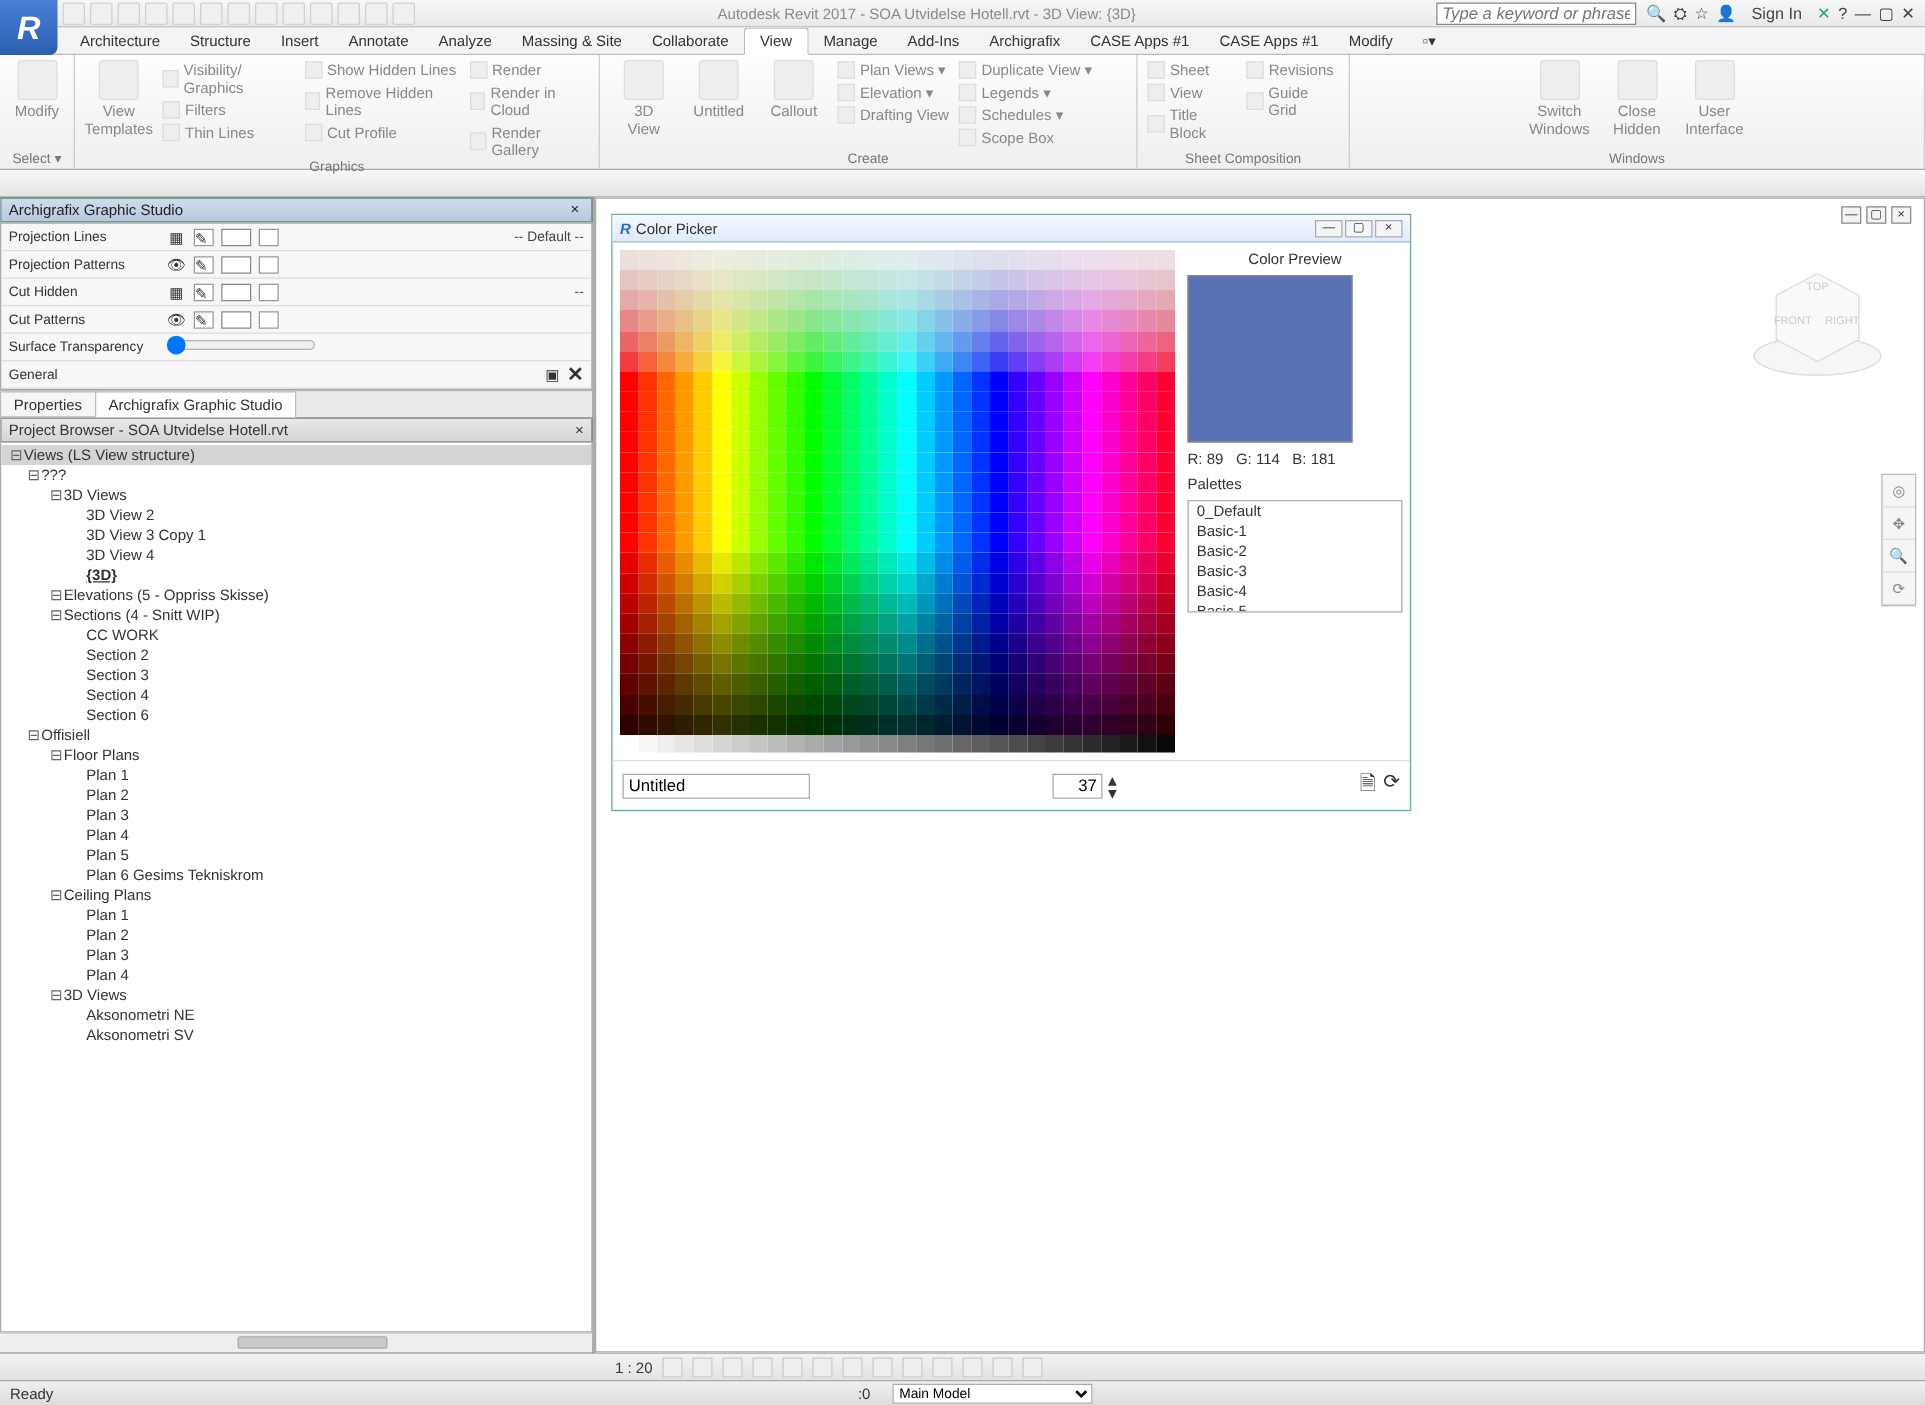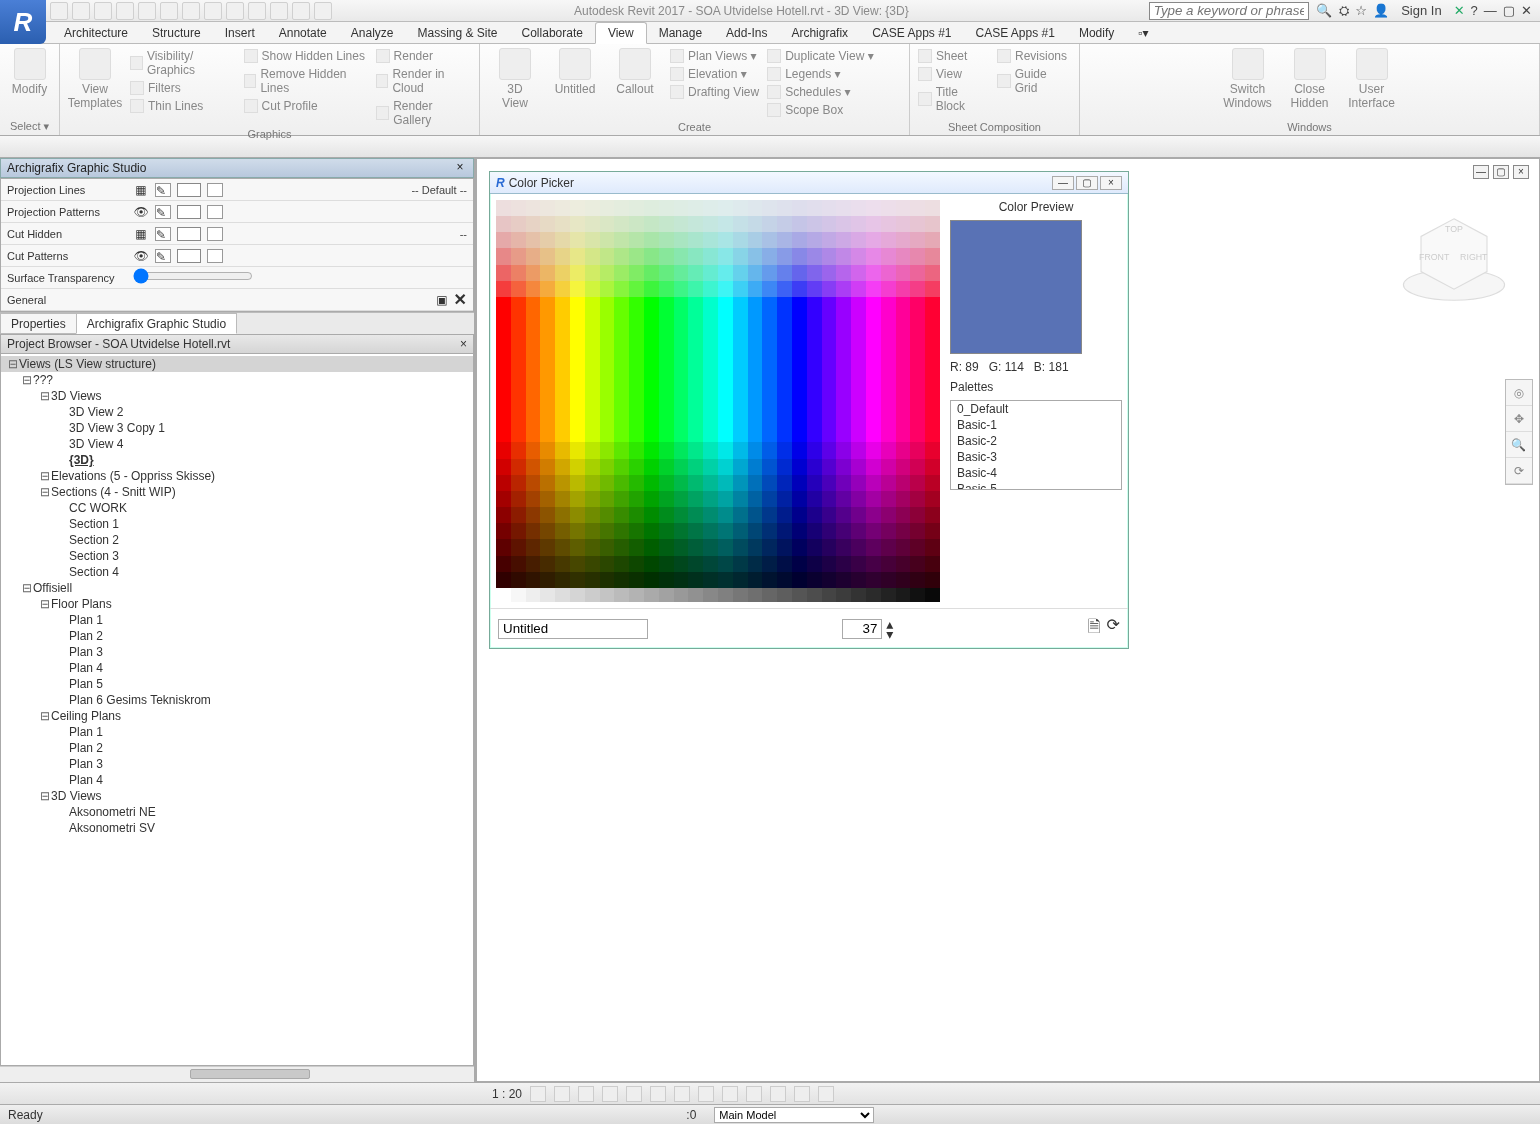--- a/index.html
+++ b/index.html
@@ -331,24 +331,24 @@
         <div class="node sel indent0"><span class="tw">⊟</span>Views (LS View structure)</div>
         <div class="node  indent1"><span class="tw">⊟</span>???</div>
         <div class="node  indent2"><span class="tw">⊟</span>3D Views</div>
         <div class="node  indent3"><span class="tw"></span>3D View 2</div>
         <div class="node  indent3"><span class="tw"></span>3D View 3 Copy 1</div>
         <div class="node  indent3"><span class="tw"></span>3D View 4</div>
         <div class="node bold indent3"><span class="tw"></span>{3D}</div>
         <div class="node  indent2"><span class="tw">⊟</span>Elevations (5 - Oppriss Skisse)</div>
         <div class="node  indent2"><span class="tw">⊟</span>Sections (4 - Snitt WIP)</div>
         <div class="node  indent3"><span class="tw"></span>CC WORK</div>
-        <div class="node  indent3"><span class="tw"></span>Section 1</div>
         <div class="node  indent3"><span class="tw"></span>Section 2</div>
         <div class="node  indent3"><span class="tw"></span>Section 3</div>
         <div class="node  indent3"><span class="tw"></span>Section 4</div>
+        <div class="node  indent3"><span class="tw"></span>Section 6</div>
         <div class="node  indent1"><span class="tw">⊟</span>Offisiell</div>
         <div class="node  indent2"><span class="tw">⊟</span>Floor Plans</div>
         <div class="node  indent3"><span class="tw"></span>Plan 1</div>
         <div class="node  indent3"><span class="tw"></span>Plan 2</div>
         <div class="node  indent3"><span class="tw"></span>Plan 3</div>
         <div class="node  indent3"><span class="tw"></span>Plan 4</div>
         <div class="node  indent3"><span class="tw"></span>Plan 5</div>
         <div class="node  indent3"><span class="tw"></span>Plan 6 Gesims Tekniskrom</div>
         <div class="node  indent2"><span class="tw">⊟</span>Ceiling Plans</div>
         <div class="node  indent3"><span class="tw"></span>Plan 1</div>

